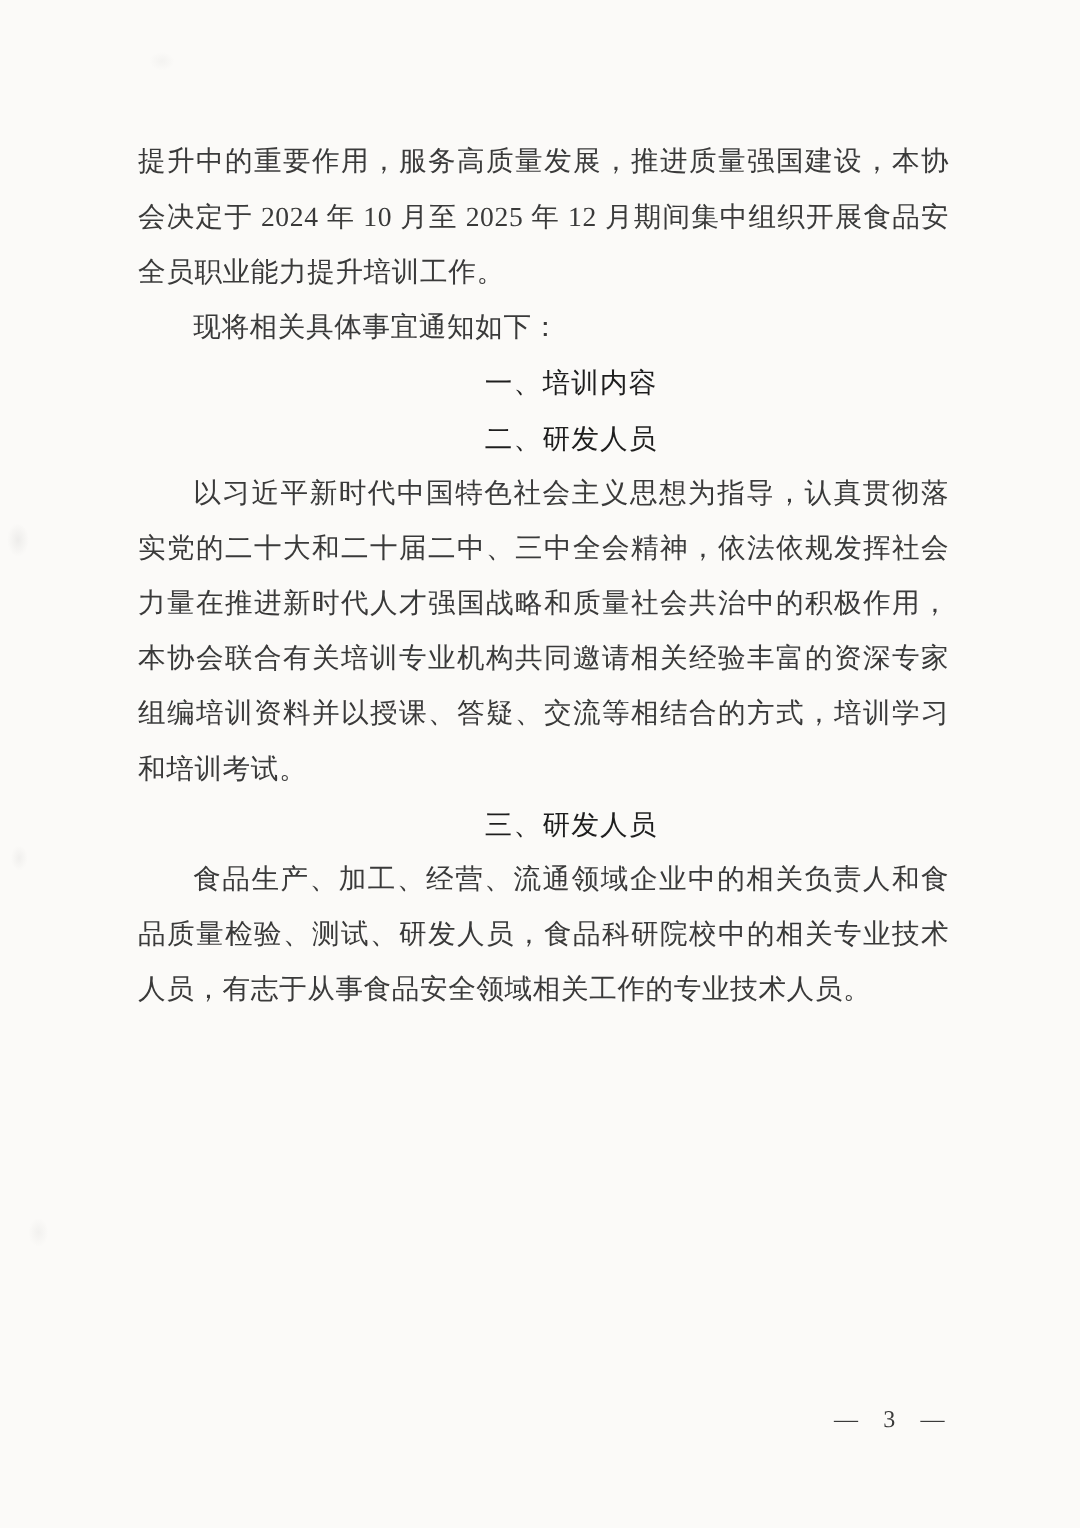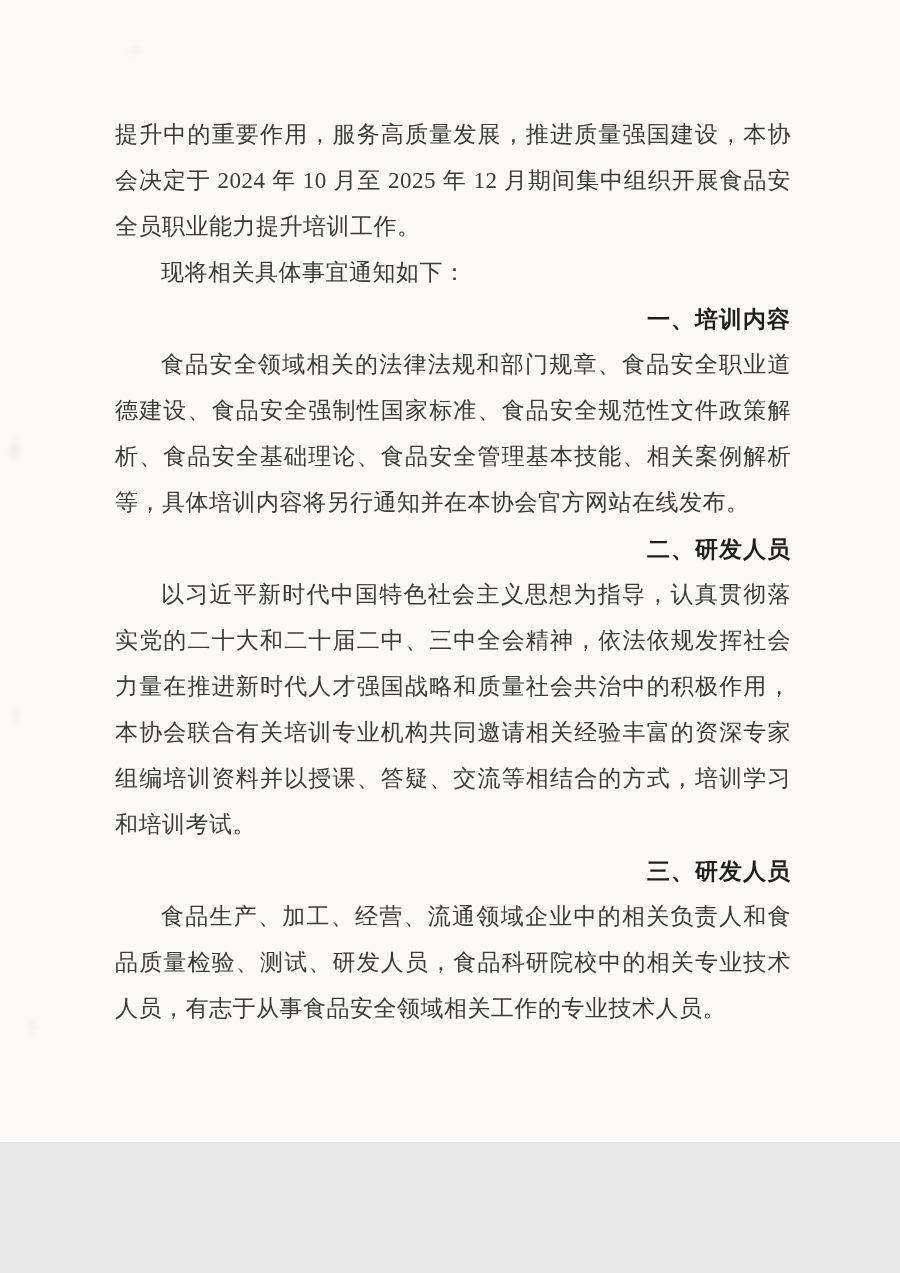--- a/index.html
+++ b/index.html
@@ -3,21 +3,21 @@
 <meta charset="utf-8">
 <style>
   html, body {
     margin: 0;
     padding: 0;
     background: #e8e8e8;
   }
   .page {
     position: relative;
     width: 900px;
-    height: 1142px;
+    height: 1273px;
     margin: 0 auto;
     background: #fbfaf8;
     overflow: hidden;
     font-family: "Liberation Serif", "DejaVu Serif", serif;
   }
   
   .artifact {
     position: absolute;
     border-radius: 50%;
     pointer-events: none;
@@ -52,26 +52,26 @@
   .content p {
     margin: 0;
   }
   .para-indent {
     text-indent: 2em;
   }
   .heading {
     margin: 0;
     text-indent: 2em;
     font-family: "Liberation Sans", "DejaVu Sans", sans-serif;
-    font-weight: 700;
+    font-weight: 400;
     font-size: 23px;
     line-height: 46px;
     color: #1e1e1e;
     letter-spacing: 1px;
-    text-align: right;
+    text-align: center;
   }
   .page-number {
     position: absolute;
     top: 1168px;
     right: 112px;
     font-size: 20px;
     line-height: 30px;
     color: #3a3a3a;
     letter-spacing: 1px;
     word-spacing: 14px;
@@ -85,21 +85,20 @@
 
   <span class="artifact a1"></span>
   <span class="artifact a2"></span>
   <span class="artifact a3"></span>
   <span class="artifact a4"></span>
 
   <div class="content">
     <p>提升中的重要作用，服务高质量发展，推进质量强国建设，本协会决定于 2024 年 10 月至 2025 年 12 月期间集中组织开展食品安全员职业能力提升培训工作。</p>
     <p class="para-indent">现将相关具体事宜通知如下：</p>
     <p class="heading">一、培训内容</p>
-    <p class="para-indent">食品安全领域相关的法律法规和部门规章、食品安全职业道德建设、食品安全强制性国家标准、食品安全规范性文件政策解析、食品安全基础理论、食品安全管理基本技能、相关案例解析等，具体培训内容将另行通知并在本协会官方网站在线发布。</p>
     <p class="heading">二、研发人员</p>
     <p class="para-indent">以习近平新时代中国特色社会主义思想为指导，认真贯彻落实党的二十大和二十届二中、三中全会精神，依法依规发挥社会力量在推进新时代人才强国战略和质量社会共治中的积极作用，本协会联合有关培训专业机构共同邀请相关经验丰富的资深专家组编培训资料并以授课、答疑、交流等相结合的方式，培训学习和培训考试。</p>
     <p class="heading">三、研发人员</p>
     <p class="para-indent">食品生产、加工、经营、流通领域企业中的相关负责人和食品质量检验、测试、研发人员，食品科研院校中的相关专业技术人员，有志于从事食品安全领域相关工作的专业技术人员。</p>
   </div>
 
   <div class="page-number">— 3 —</div>
 
 </div>
 

